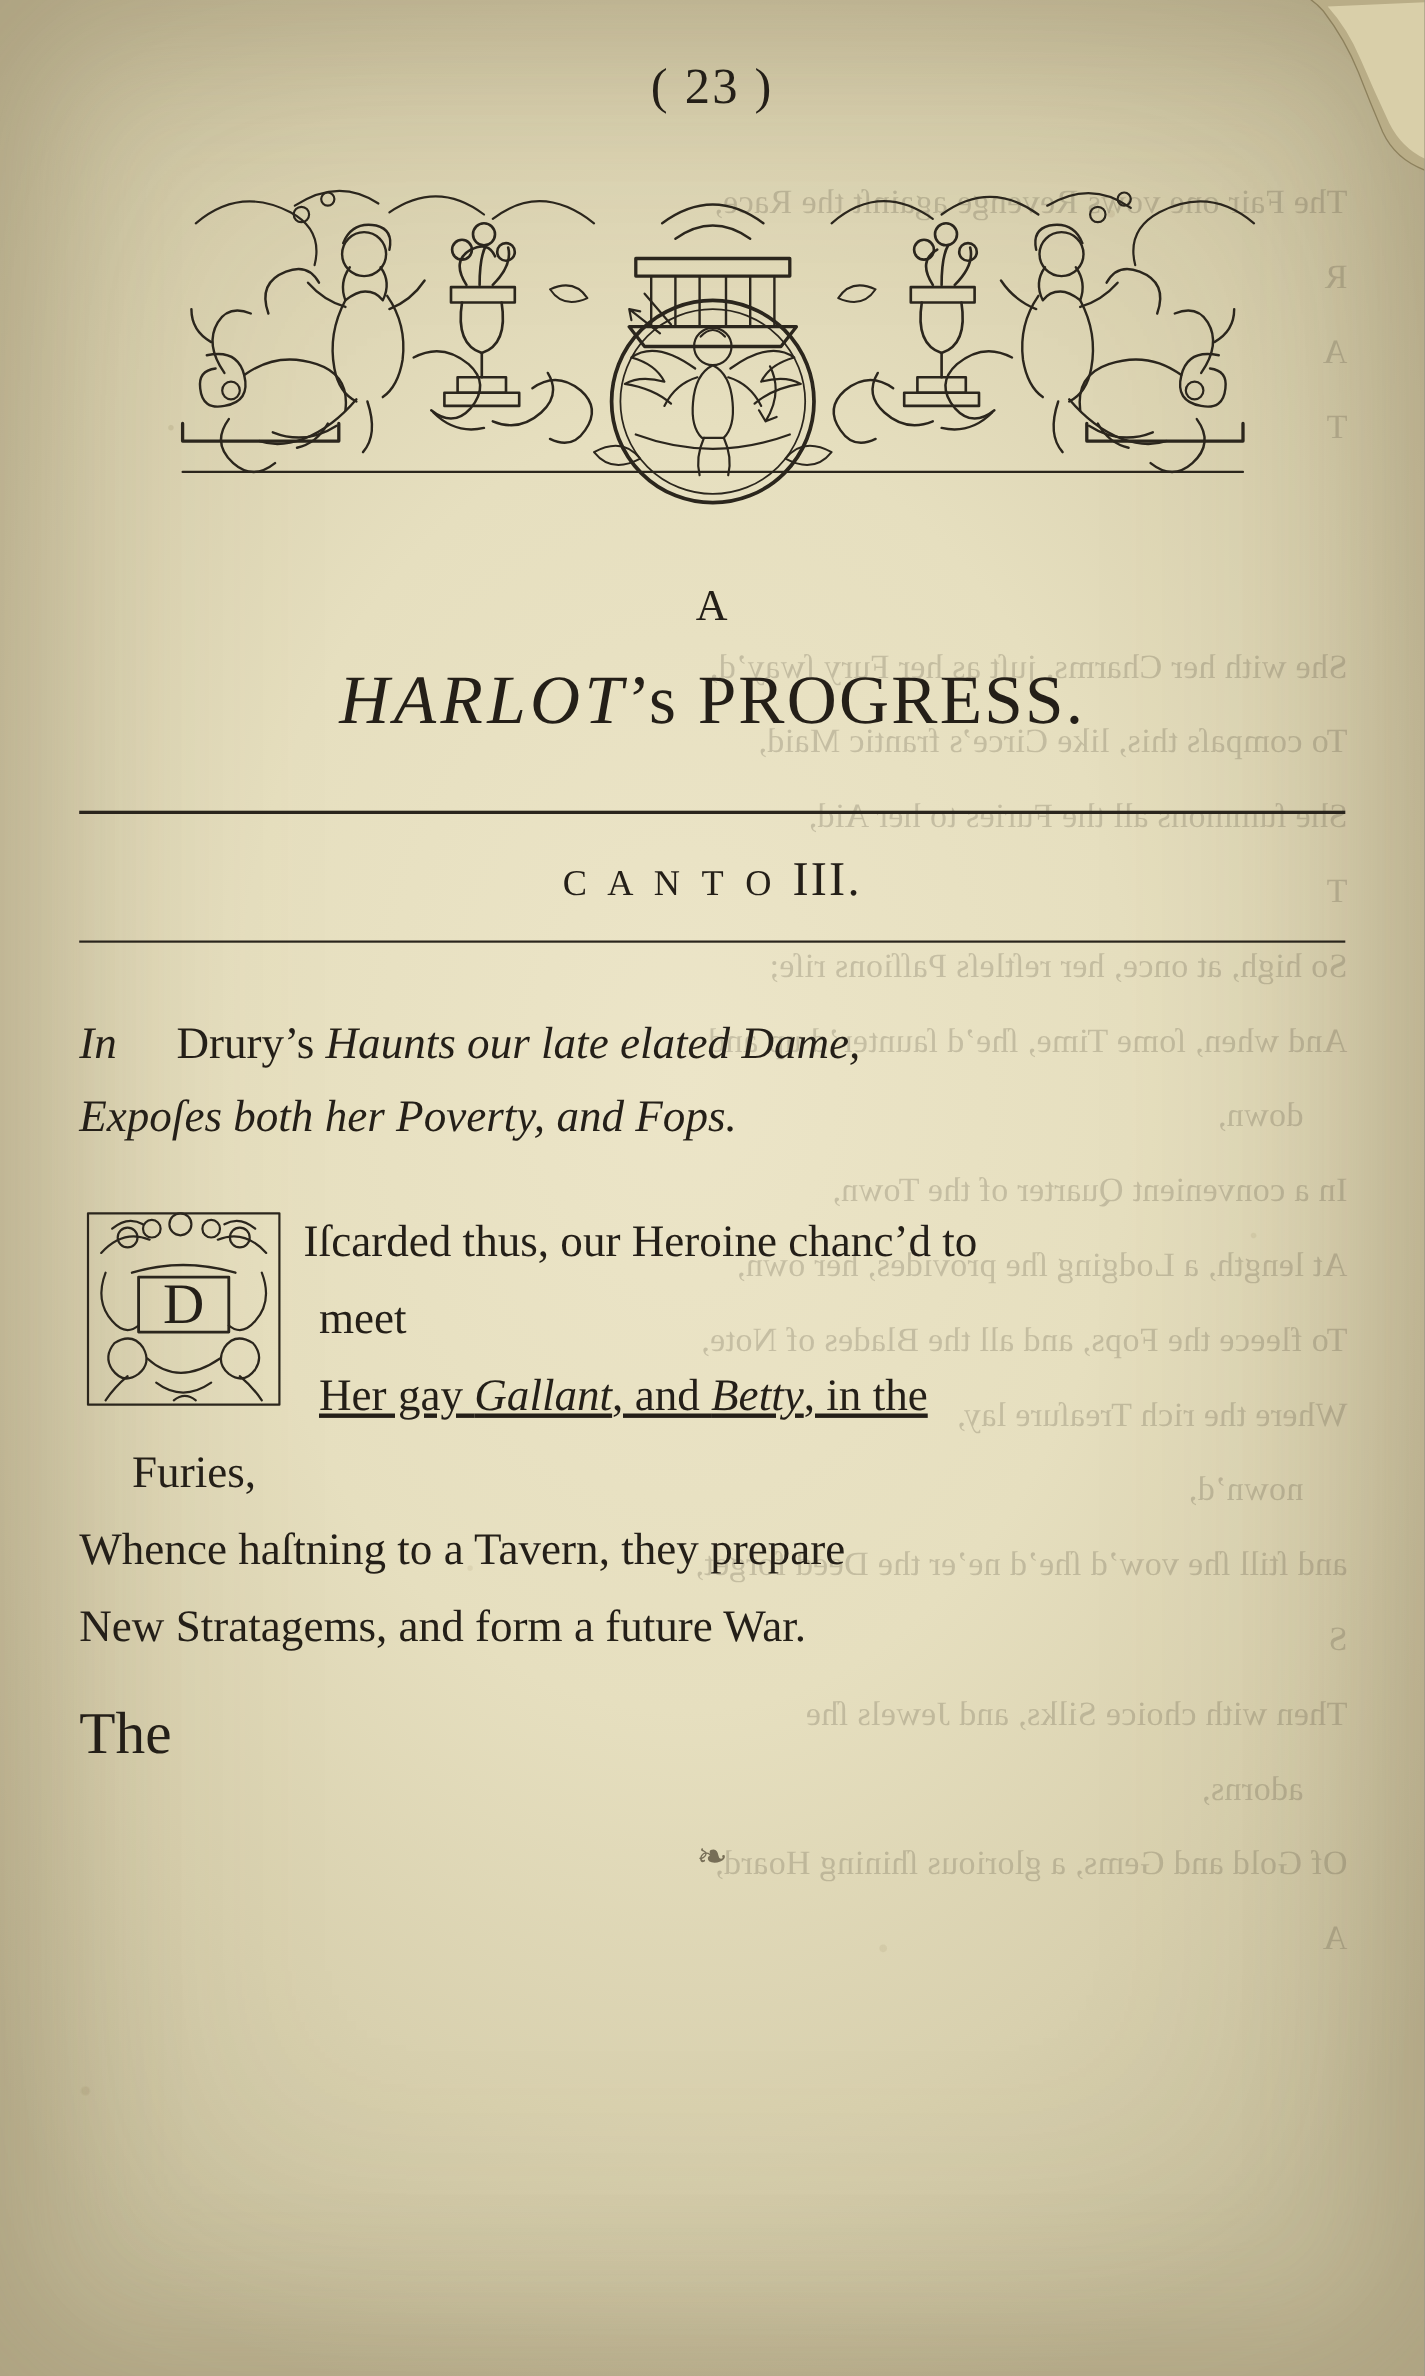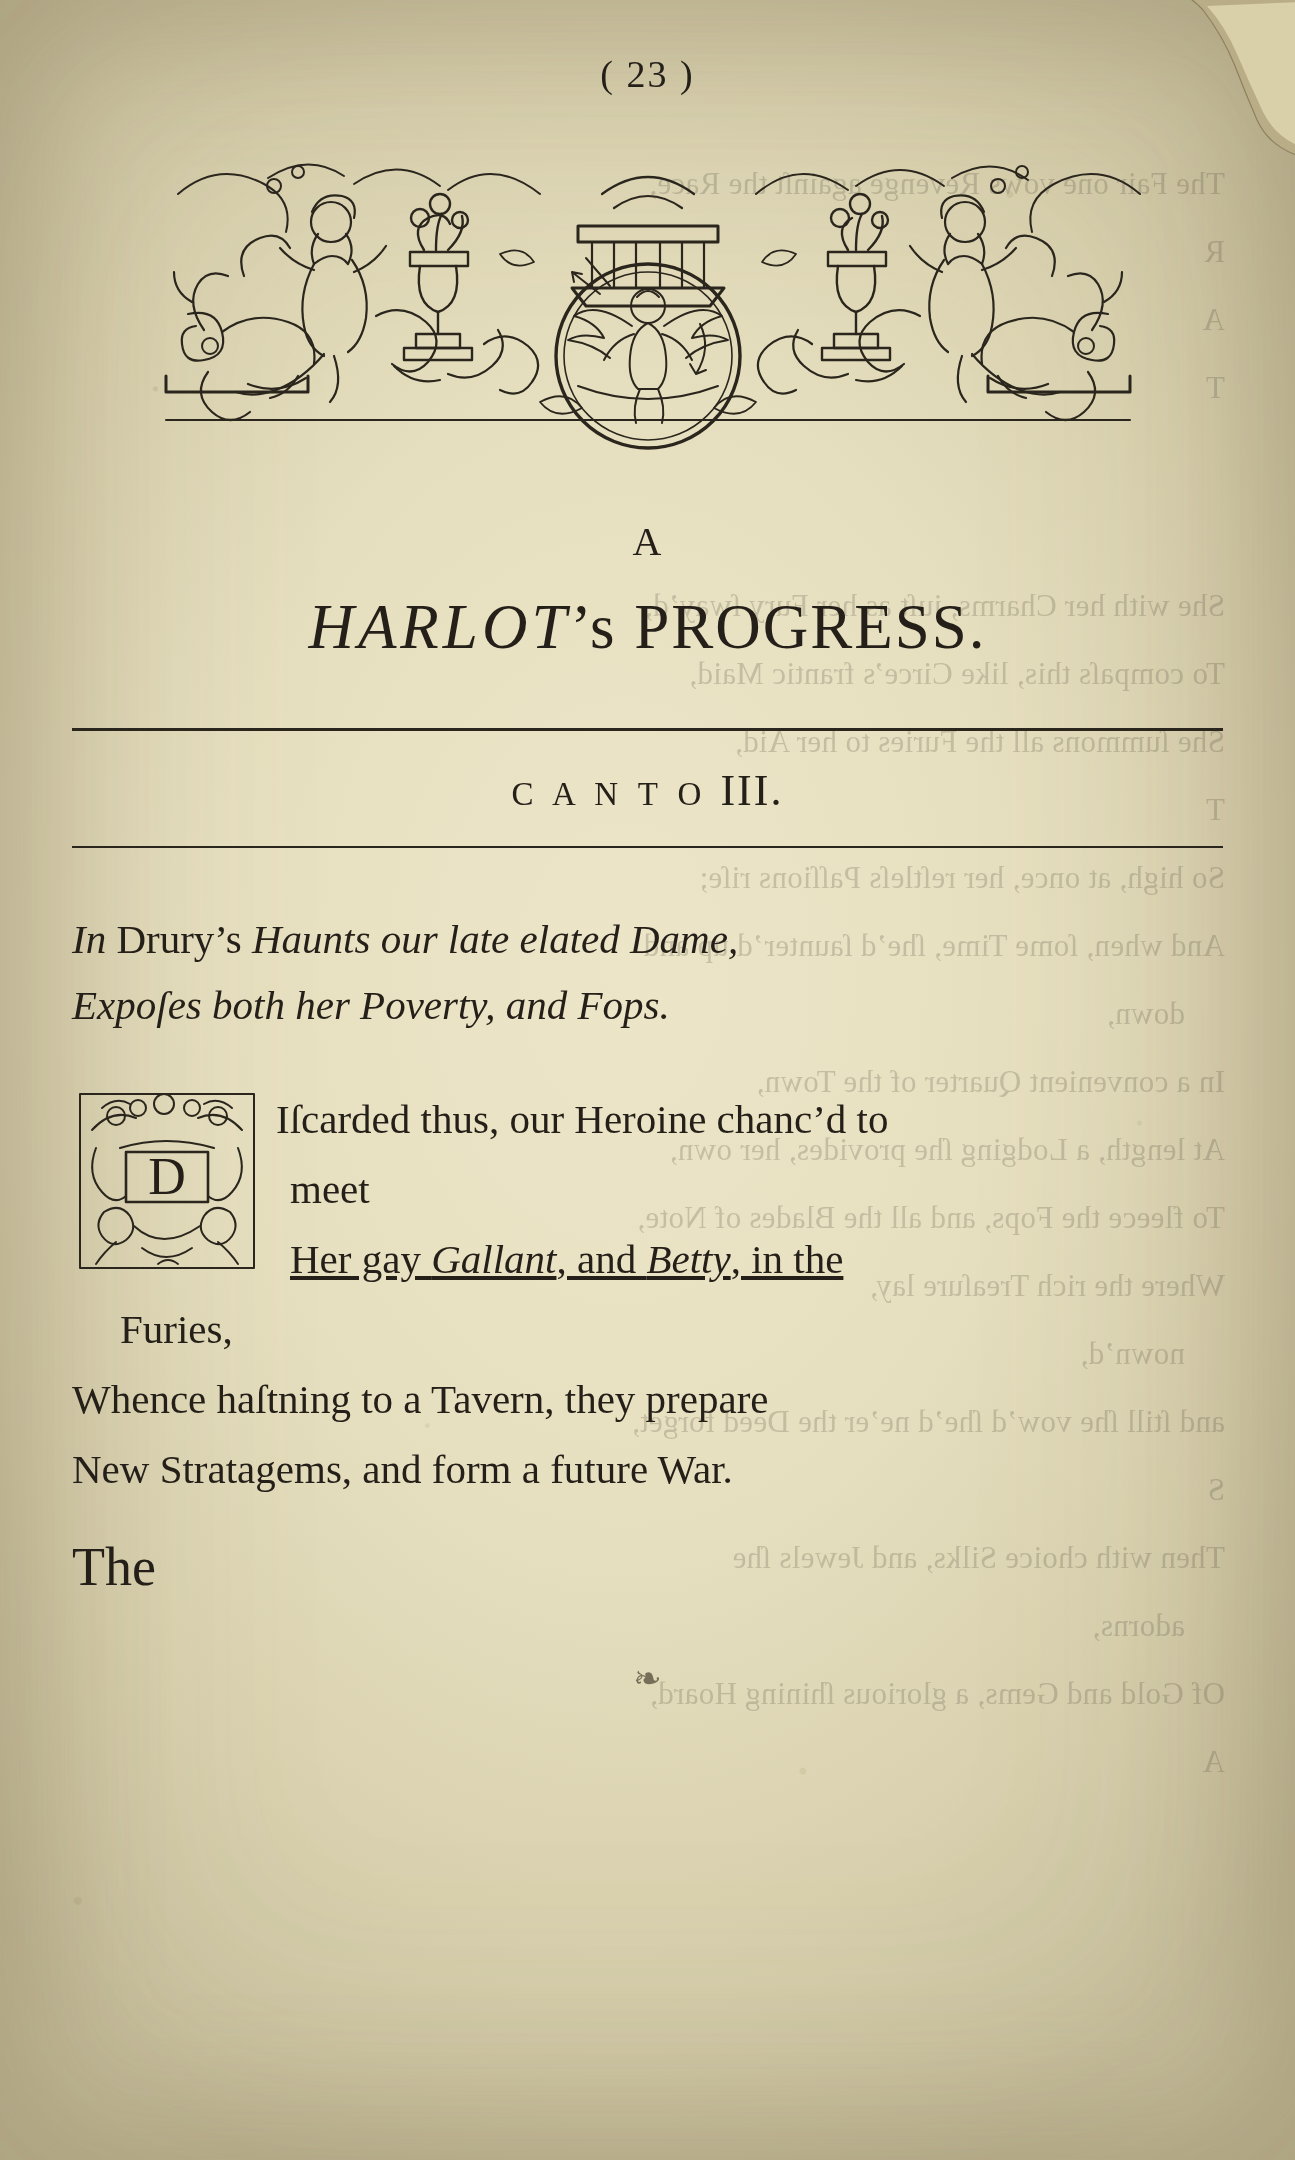--- a/index.html
+++ b/index.html
@@ -71,21 +71,21 @@
     pointer-events: none;
     filter: blur(0.4px);
   }
   .showthrough div { white-space: nowrap; }
   .st-indent { padding-left: 40px; }
 
   .content { position: relative; z-index: 3; }
 
   .folio {
     text-align: center;
-    font-size: 38px;
+    font-size: 46px;
     letter-spacing: 2px;
     margin-top: 52px;
     font-family: "Liberation Serif", serif;
   }
 
   
   .headpiece {
     margin: 38px auto 0 auto;
     width: 1000px;
     height: 320px;
@@ -131,21 +131,21 @@
     letter-spacing: 6px;
   }
   .canto .numeral { font-size: 44px; letter-spacing: 2px; }
 
   .argument {
     margin: 58px 72px 0 72px;
     font-style: italic;
     font-size: 41px;
     line-height: 66px;
   }
-  .argument .rom { font-style: normal; }
+  .argument .rom { font-style: normal; margin-left: 44px; }
 
   
   .body-text {
     margin: 46px 72px 0 72px;
     font-size: 41px;
     line-height: 70px;
   }
   .first-para {
     position: relative;
     min-height: 200px;

